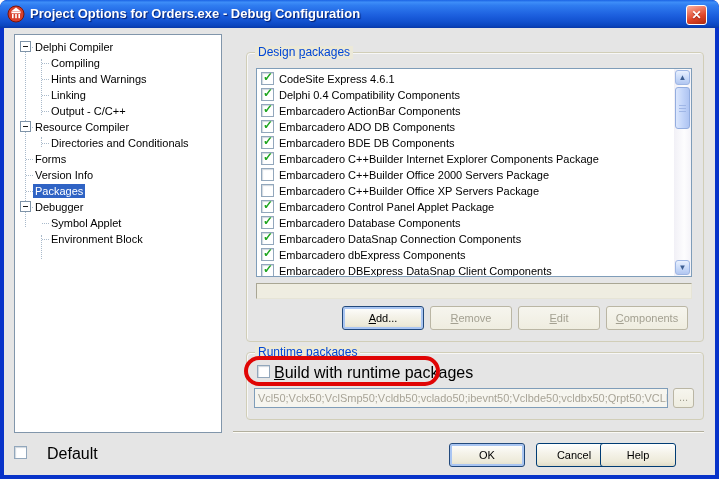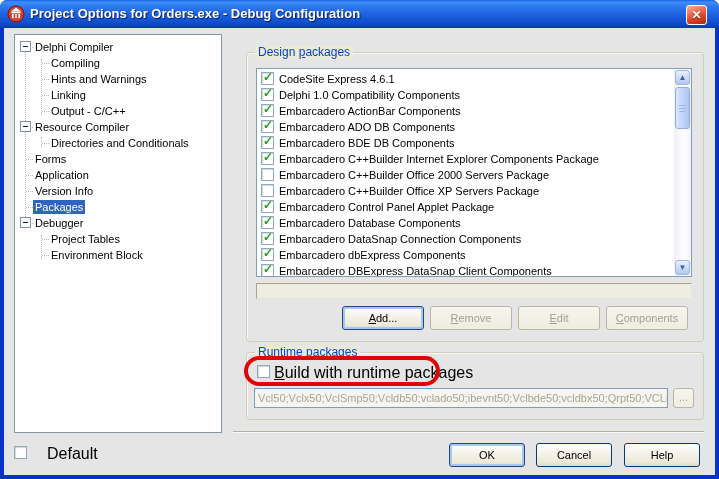--- a/index.html
+++ b/index.html
@@ -150,37 +150,33 @@
         <div class="trow d1">
 
           <span class="lbl">Directories and Conditionals</span>
         </div>
         <div class="trow d0">
 
           <span class="lbl">Forms</span>
         </div>
         <div class="trow d0">
 
-          <span class="lbl">Application</span>
-        </div>
-        <div class="trow d0">
-
           <span class="lbl">Version Info</span>
         </div>
         <div class="trow selected d0">
 
           <span class="lbl">Packages</span>
         </div>
         <div class="trow d0">
           <span class="minusbox"></span>
           <span class="lbl">Debugger</span>
         </div>
         <div class="trow d1">
 
-          <span class="lbl">Project Tables</span>
+          <span class="lbl">Symbol Applet</span>
         </div>
         <div class="trow d1">
 
           <span class="lbl">Environment Block</span>
         </div>
     </div>
   </div>
 
   <div class="group" style="left:246px; top:52px; width:458px; height:290px;">
     <span class="group-caption"><span>Design </span><span class="u">p</span><span>ackages</span></span>
@@ -191,21 +187,21 @@
       <div class="prow">
           <span class="pbox">
             <span class="check">✓</span>
           </span>
           <span class="plbl">CodeSite Express 4.6.1</span>
         </div>
         <div class="prow">
           <span class="pbox">
             <span class="check">✓</span>
           </span>
-          <span class="plbl">Delphi 1.0 Compatibility Components</span>
+          <span class="plbl">Delphi 0.4 Compatibility Components</span>
         </div>
         <div class="prow">
           <span class="pbox">
             <span class="check">✓</span>
           </span>
           <span class="plbl">Embarcadero ActionBar Components</span>
         </div>
         <div class="prow">
           <span class="pbox">
             <span class="check">✓</span>
@@ -290,15 +286,15 @@
   <div class="runtime-field">Vcl50;Vclx50;VclSmp50;Vcldb50;vclado50;ibevnt50;Vclbde50;vcldbx50;Qrpt50;VCLIB5</div>
   <div class="xpbtn disabled browse-btn">...</div>
 
   <div class="etched-line"></div>
 
   <span class="cb" style="left:14px; top:446px;"></span>
   <span class="cb-label" style="left:31px; top:447px;padding-left:16px;">Default</span>
 
   <div class="xpbtn focused footer-btn" style="left:449px;">OK</div>
   <div class="xpbtn footer-btn" style="left:536px;">Cancel</div>
-  <div class="xpbtn footer-btn" style="left:624px;">Help</div>
+  <div class="xpbtn footer-btn" style="left:600px;">Help</div>
 
 </div>
 
 </body></html>

